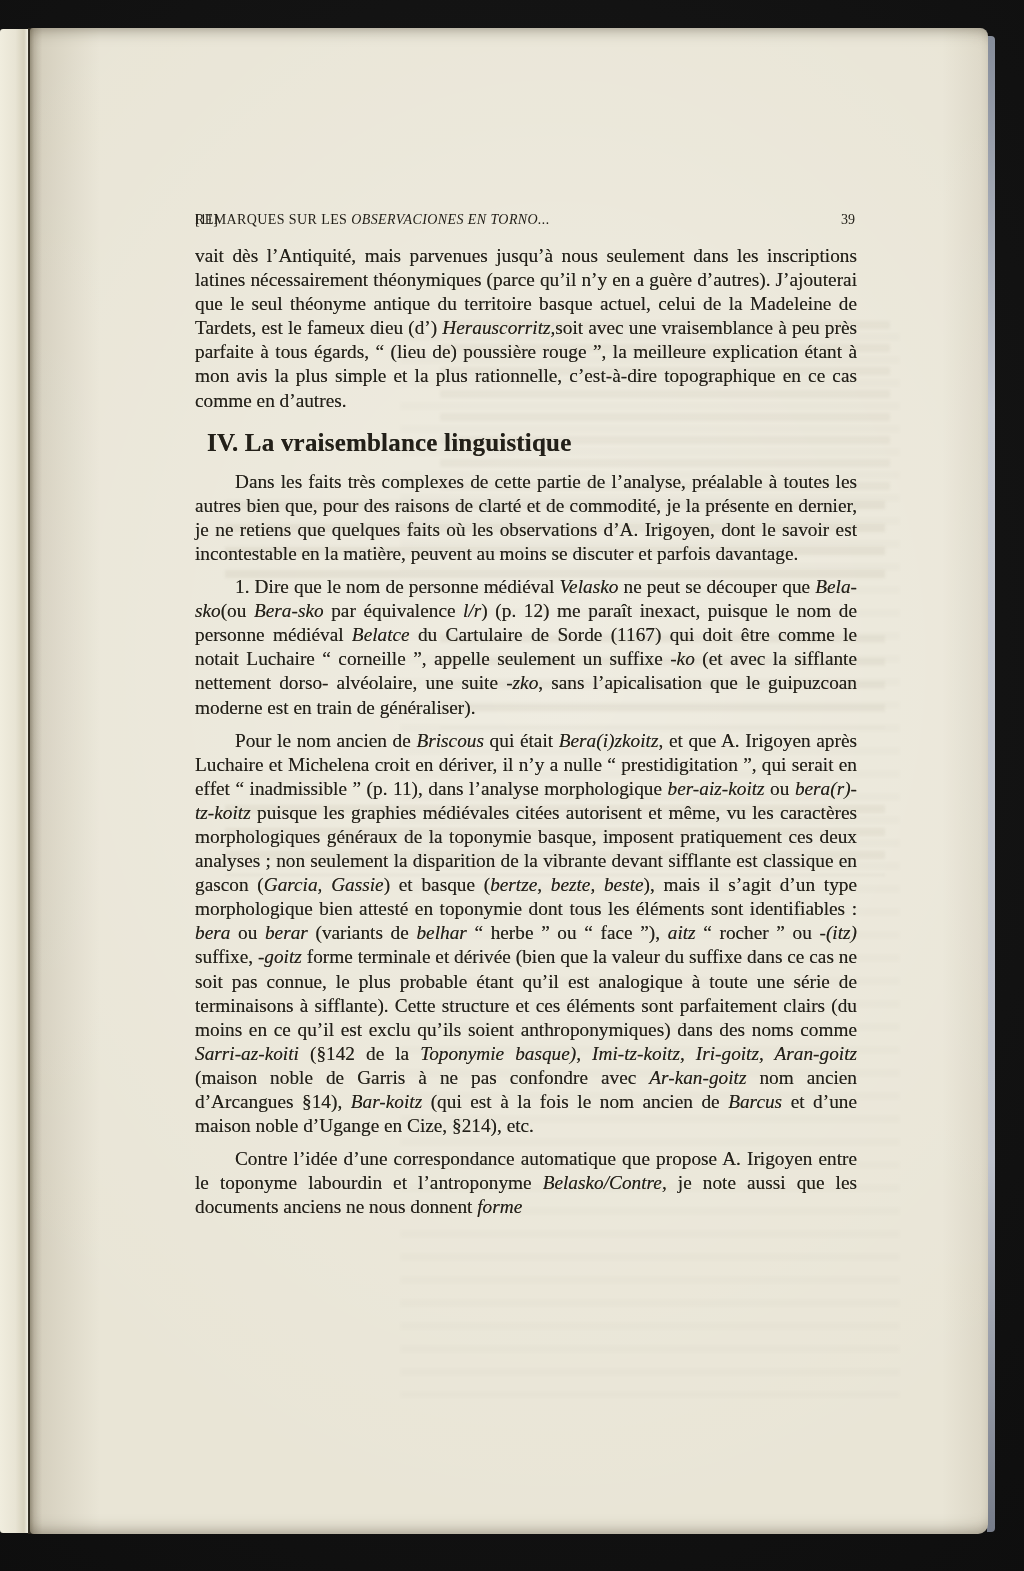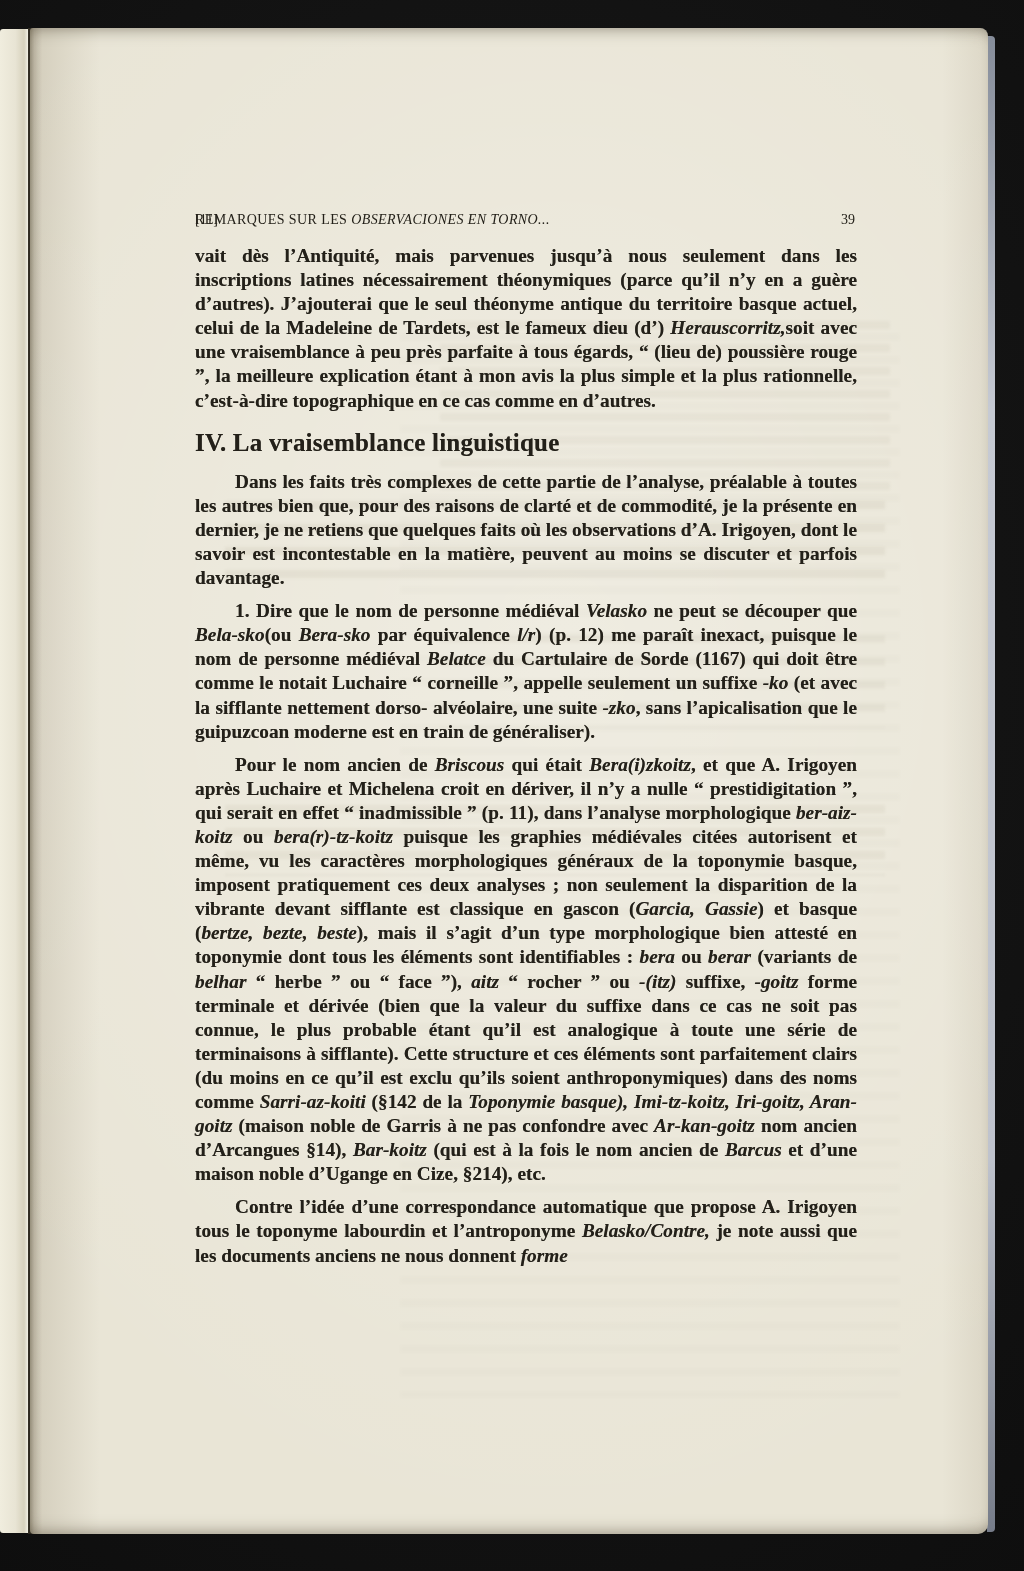--- a/index.html
+++ b/index.html
@@ -72,26 +72,25 @@
   }
   .page-header .pageno{position:absolute;right:2px;top:0;}
 
   .article{
     position:absolute;left:195px;top:244px;width:662px;z-index:4;color:var(--ink);
   }
   .article p{
     margin:0 0 9px 0;text-align:justify;
     font-size:19.3px;line-height:24.1px;
     text-shadow:0 0 .35px rgba(35,32,25,.55);
-    font-weight:bold;
   }
   .article p.indent{text-indent:40px;}
   .article h2{
     font-size:25px;line-height:28px;font-weight:bold;
-    margin:16px 0 13px 0;letter-spacing:.2px;
+    margin:16px 0 13px 12px;letter-spacing:.2px;
     text-shadow:0 0 .4px rgba(35,32,25,.6);
   }
   .article i{font-style:italic;}
 </style>
 </head>
 <body>
 
 <div class="prev-strip"></div>
 <div class="crease-light"></div>
 <div class="crease-dark"></div>
@@ -110,14 +109,14 @@
   <span class="title"><span>REMARQUES SUR LES </span><i>OBSERVACIONES EN TORNO...</i></span>
   <span class="pageno">39</span>
 </div>
 
 <div class="article">
     <p><span>vait dès l’Antiquité, mais parvenues jusqu’à nous seulement dans les inscriptions latines nécessairement théonymiques (parce qu’il n’y en a guère d’autres). J’ajouterai que le seul théonyme antique du territoire basque actuel, celui de la Madeleine de Tardets, est le fameux dieu (d’) </span><i>Herauscorritz,</i><span>soit avec une vraisemblance à peu près parfaite à tous égards, “ (lieu de) poussière rouge ”, la meilleure explication étant à mon avis la plus simple et la plus rationnelle, c’est-à-dire topographique en ce cas comme en d’autres.</span></p>
     <h2>IV. La vraisemblance linguistique</h2>
     <p class="indent"><span>Dans les faits très complexes de cette partie de l’analyse, préalable à toutes les autres bien que, pour des raisons de clarté et de commodité, je la présente en dernier, je ne retiens que quelques faits où les observations d’A. Irigoyen, dont le savoir est incontestable en la matière, peuvent au moins se discuter et parfois davantage.</span></p>
     <p class="indent"><span>1. Dire que le nom de personne médiéval </span><i>Velasko</i><span> ne peut se découper que </span><i>Bela-sko</i><span>(ou </span><i>Bera-sko</i><span> par équivalence </span><i>l/r</i><span>) (p. 12) me paraît inexact, puisque le nom de personne médiéval </span><i>Belatce</i><span> du Cartulaire de Sorde (1167) qui doit être comme le notait Luchaire “ corneille ”, appelle seulement un suffixe </span><i>-ko</i><span> (et avec la sifflante nettement dorso- alvéolaire, une suite </span><i>-zko</i><span>, sans l’apicalisation que le guipuzcoan moderne est en train de généraliser).</span></p>
     <p class="indent"><span>Pour le nom ancien de </span><i>Briscous</i><span> qui était </span><i>Bera(i)zkoitz</i><span>, et que A. Irigoyen après Luchaire et Michelena croit en dériver, il n’y a nulle “ prestidigitation ”, qui serait en effet “ inadmissible ” (p. 11), dans l’analyse morphologique </span><i>ber-aiz-koitz</i><span> ou </span><i>bera(r)-tz-koitz</i><span> puisque les graphies médiévales citées autorisent et même, vu les caractères morphologiques généraux de la toponymie basque, imposent pratiquement ces deux analyses ; non seulement la disparition de la vibrante devant sifflante est classique en gascon (</span><i>Garcia, Gassie</i><span>) et basque (</span><i>bertze, bezte, beste</i><span>), mais il s’agit d’un type morphologique bien attesté en toponymie dont tous les éléments sont identifiables : </span><i>bera</i><span> ou </span><i>berar</i><span> (variants de </span><i>belhar</i><span> “ herbe ” ou “ face ”), </span><i>aitz</i><span> “ rocher ” ou </span><i>-(itz)</i><span> suffixe, </span><i>-goitz</i><span> forme terminale et dérivée (bien que la valeur du suffixe dans ce cas ne soit pas connue, le plus probable étant qu’il est analogique à toute une série de terminaisons à sifflante). Cette structure et ces éléments sont parfaitement clairs (du moins en ce qu’il est exclu qu’ils soient anthroponymiques) dans des noms comme </span><i>Sarri-az-koiti</i><span> (§142 de la </span><i>Toponymie basque),</i><span> </span><i>Imi-tz-koitz, Iri-goitz, Aran-goitz</i><span> (maison noble de Garris à ne pas confondre avec </span><i>Ar-kan-goitz</i><span> nom ancien d’Arcangues §14), </span><i>Bar-koitz</i><span> (qui est à la fois le nom ancien de </span><i>Barcus</i><span> et d’une maison noble d’Ugange en Cize, §214), etc.</span></p>
-    <p class="indent"><span>Contre l’idée d’une correspondance automatique que propose A. Irigoyen tous le toponyme labourdin et l’antroponyme </span><i>Belasko/Contre,</i><span> je note aussi que les documents anciens ne nous donnent </span><i>forme</i></p>
+    <p class="indent"><span>Contre l’idée d’une correspondance automatique que propose A. Irigoyen entre le toponyme labourdin et l’antroponyme </span><i>Belasko/Contre,</i><span> je note aussi que les documents anciens ne nous donnent </span><i>forme</i></p>
   </div>
 
 </body></html>

